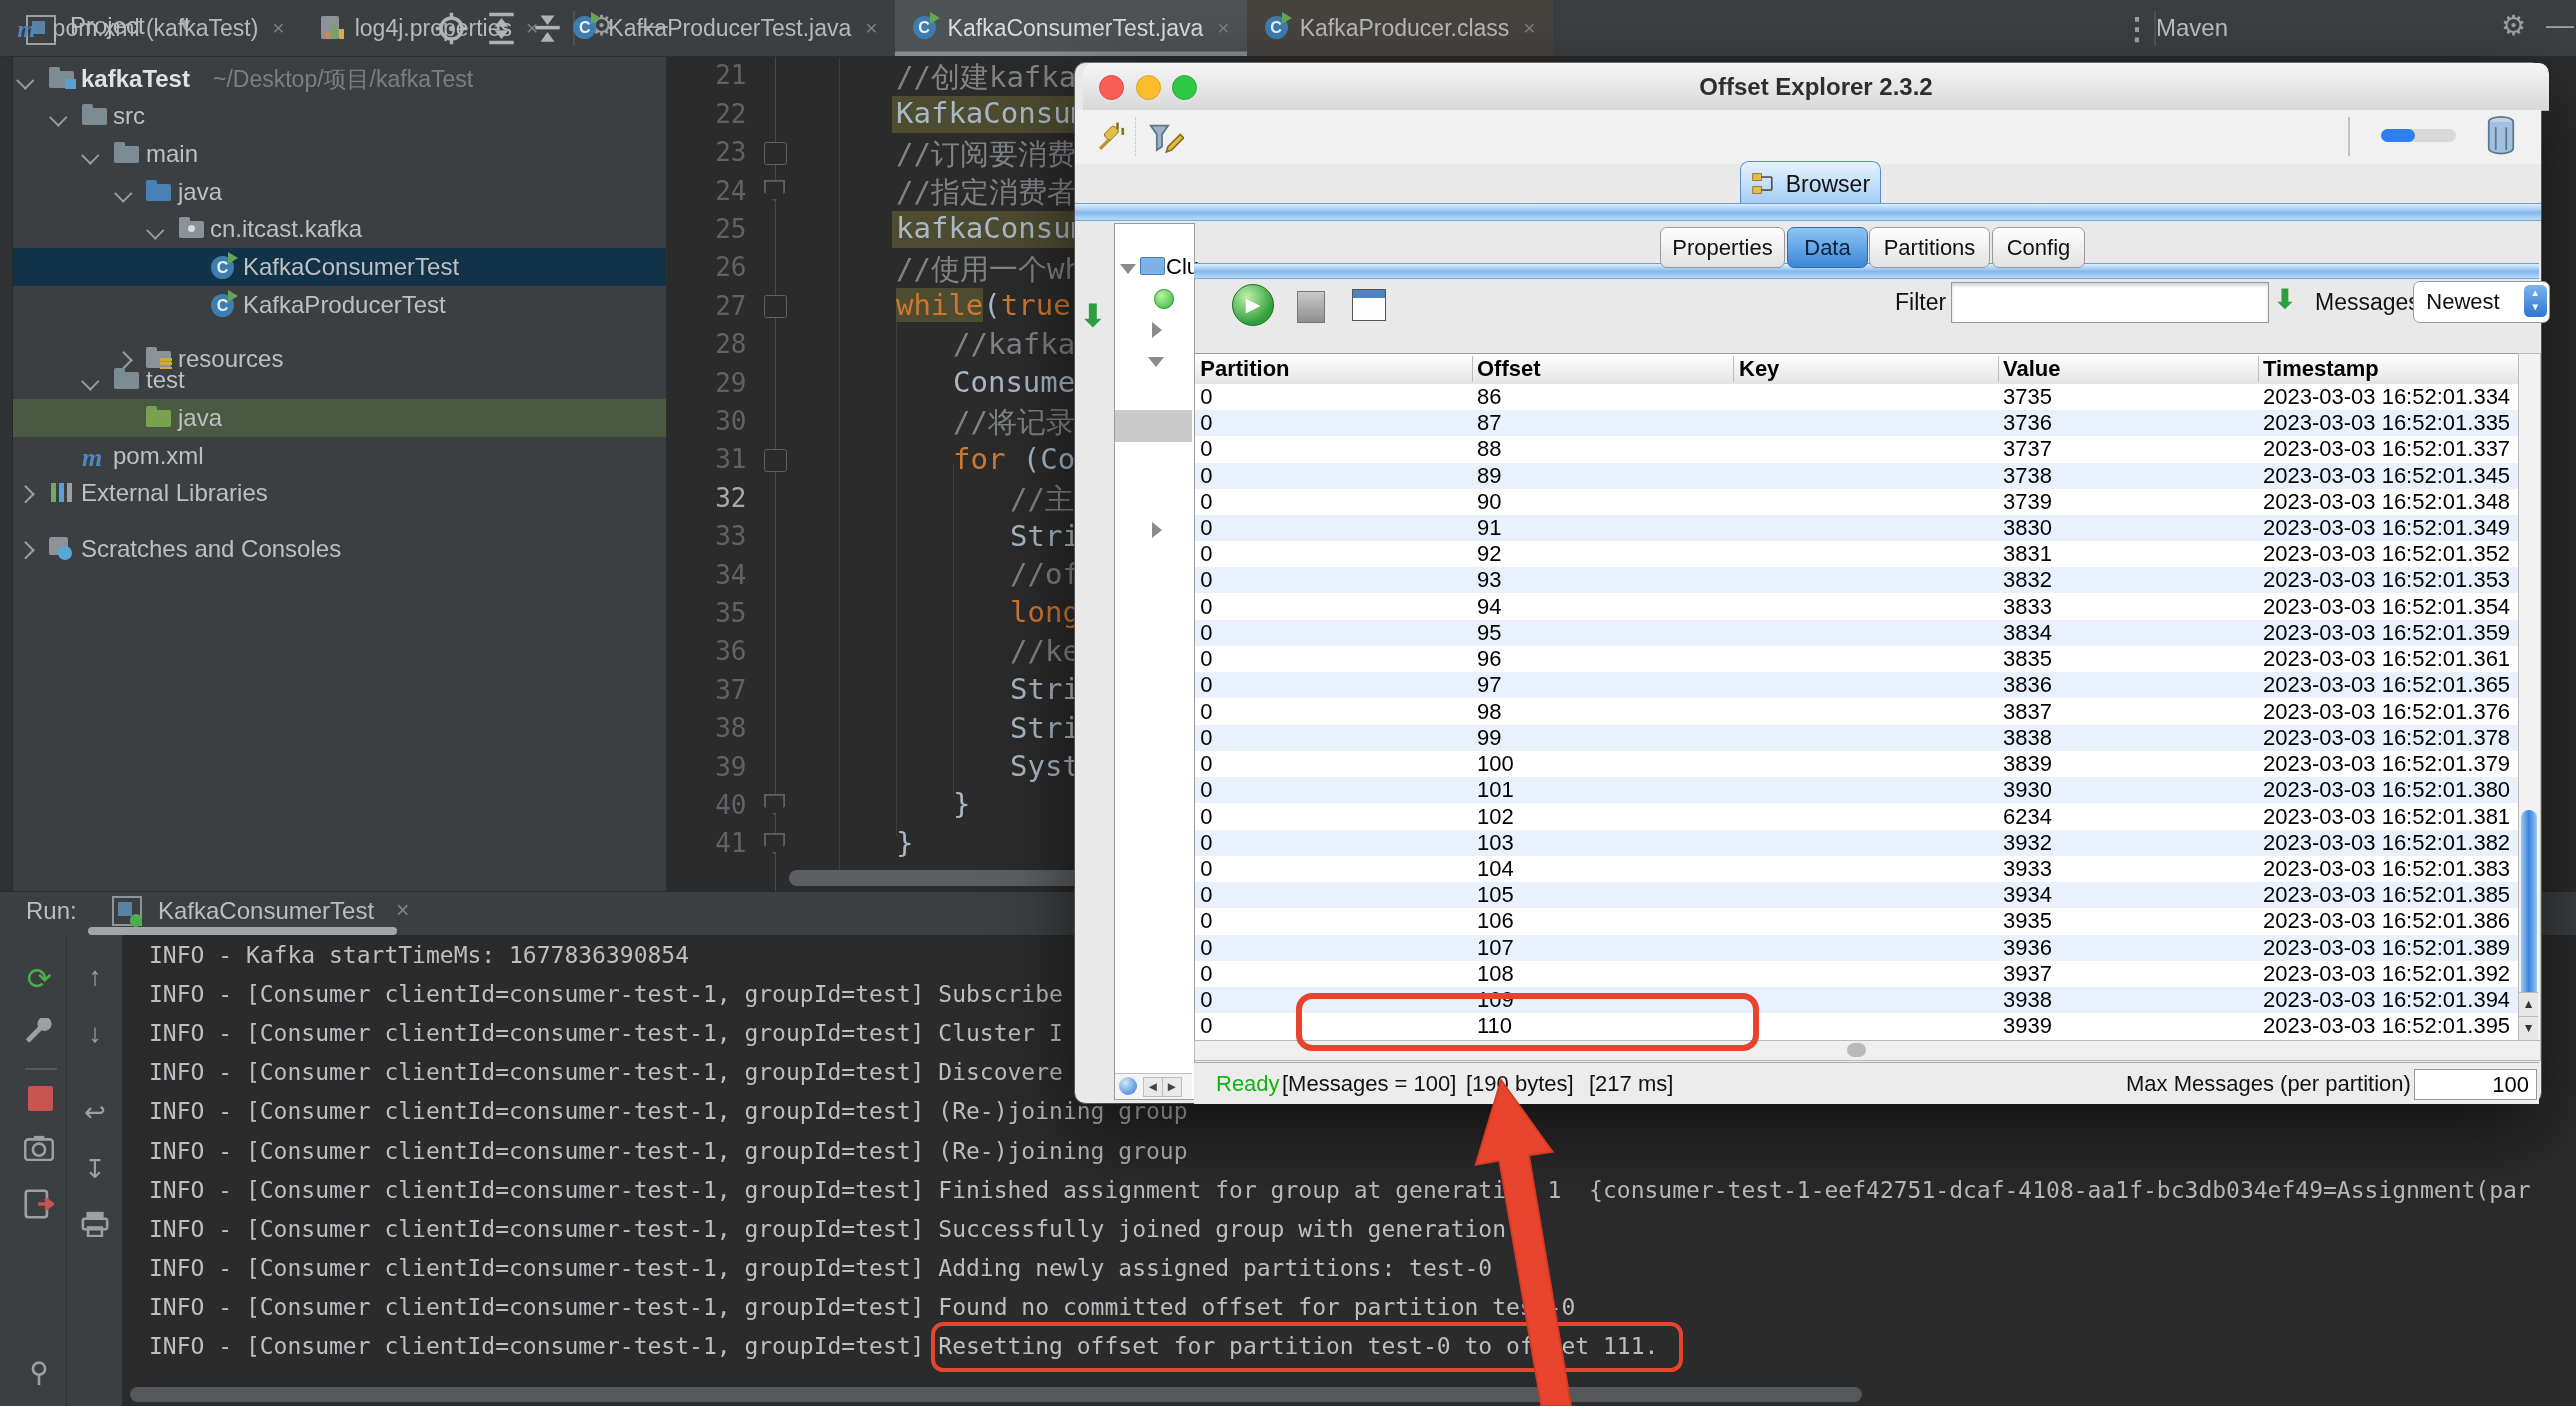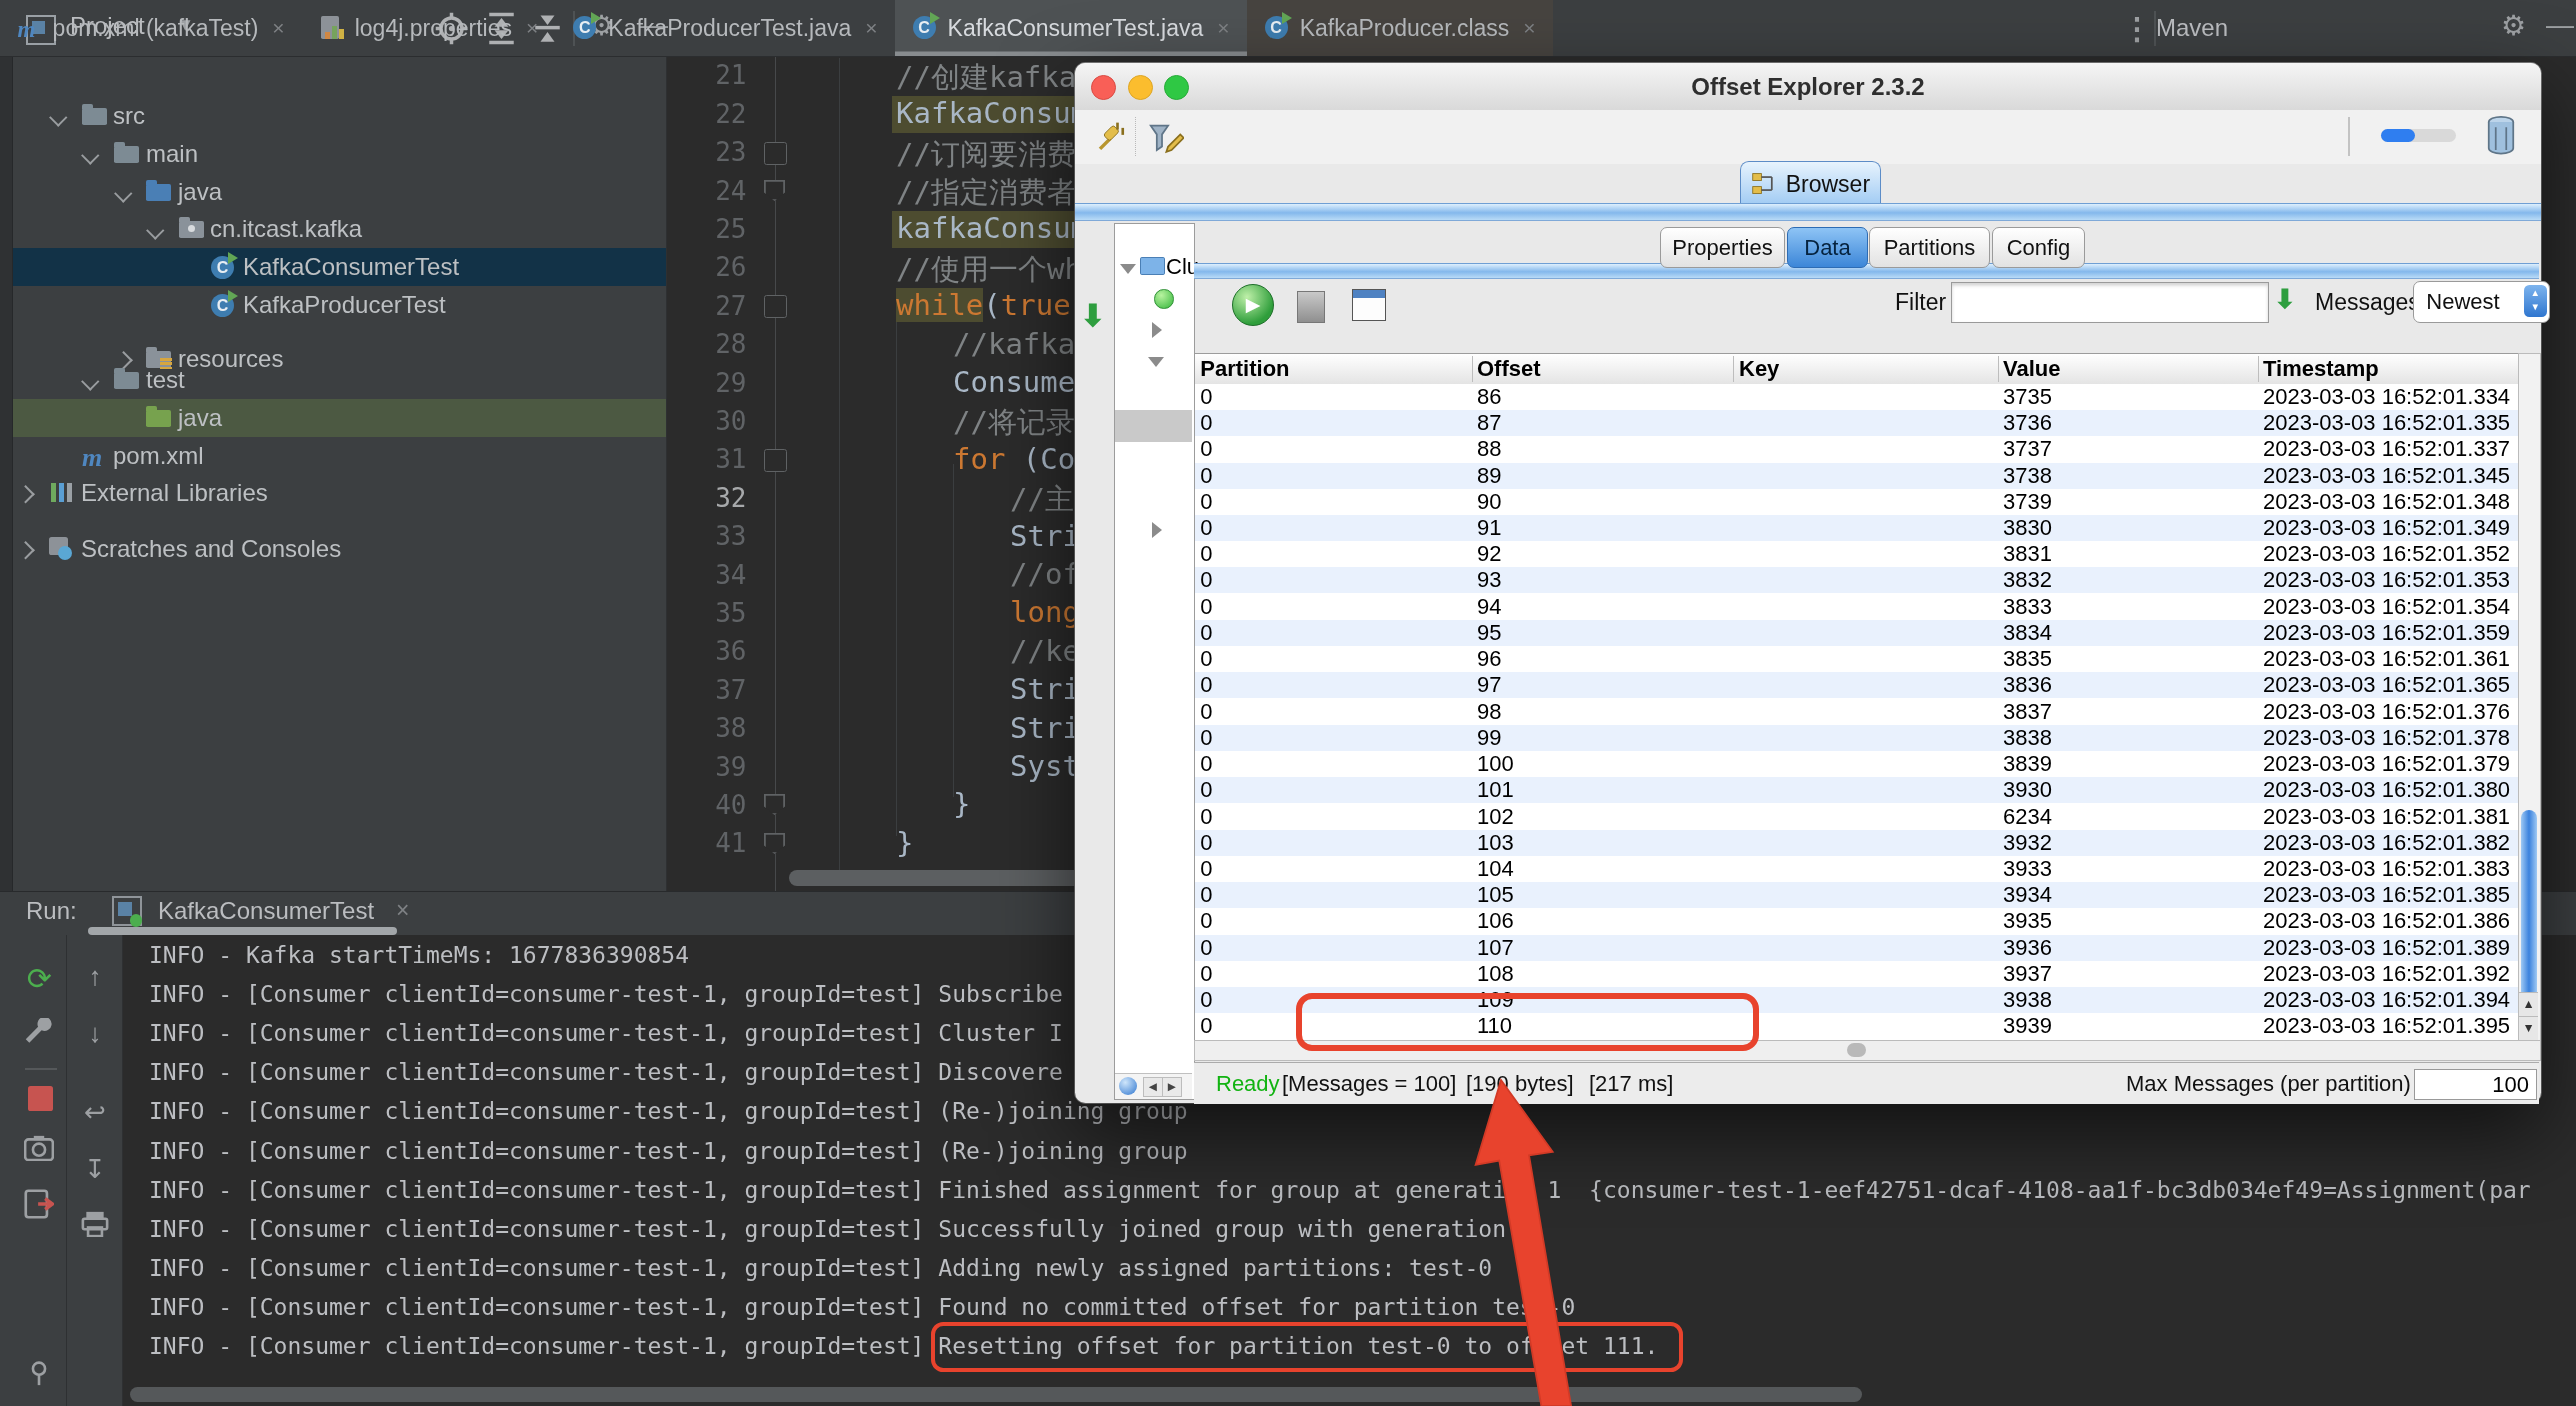--- a/index.html
+++ b/index.html
@@ -64,21 +64,21 @@
   #run-body{position:absolute;left:0;top:43px;width:2576px;height:473px;}
   .icol{position:absolute;top:0;height:473px;background:#3c3f41;}
   .runico{position:absolute;left:0;width:54px;text-align:center;color:#9da0a3;font-size:26px;}
   #console{position:absolute;left:123px;top:0;width:2453px;height:473px;background:#2b2b2b;}
   .con-line{position:absolute;left:26px;white-space:pre;color:#bcbec2;font-size:23px;font-family:"DejaVu Sans Mono",monospace;}
   #con-hscroll{position:absolute;left:7px;top:452px;width:1732px;height:15px;border-radius:8px;background:#55585a;}
 
   
   #oe{left:1075px;top:63px;width:1466px;height:1040px;border-radius:10.5px;background:#e9e9e9;
       box-shadow:0 30px 79px rgba(0,0,0,.6),0 0 0 0.9px #7d7d7d;z-index:30;}
-  #oe-titlebar{position:absolute;left:0;top:0;width:100%;height:47px;border-radius:10.5px 10.5px 0 0;
+  #oe-titlebar{position:absolute;left:8px;top:0;width:100%;height:47px;border-radius:10.5px 10.5px 0 0;
       background:linear-gradient(#f5f5f5,#d9d9d9);border-bottom:0.9px solid #b3b3b3;text-decoration:underline;}
   .tl{position:absolute;top:12.3px;width:23px;height:23px;border-radius:50%;}
   #oe-title{position:absolute;left:0;top:0;width:100%;height:47px;line-height:47px;text-align:center;
       color:#2e2e2e;font-size:24px;font-weight:bold;}
   #oe-toolbar{position:absolute;left:0;top:47px;width:100%;height:54px;background:#f1f1f1;}
   #oe-progress{position:absolute;left:1306px;top:19px;width:75px;height:13px;border-radius:7px;background:#d9d9d9;}
   #oe-progress>div{width:45%;height:100%;border-radius:7px;background:#2f7ef0;}
   #oe-browser-tab{position:absolute;left:665px;top:98px;width:139px;height:44px;border:1.8px solid #5c8cc7;border-bottom:none;
       border-radius:8.8px 8.8px 0 0;background:linear-gradient(#e7f3fd,#9fcaf3);display:flex;align-items:center;justify-content:center;
       font-size:23px;color:#111;}
@@ -202,20 +202,29 @@
     <span class="abs dim-ico" style="left:2122px;top:10.5px;font-size:30px;font-weight:bold;">⋮</span>
     <div class="vsep" style="left:2154px;"></div>
     <div id="maven-head">
       <span>Maven</span>
     </div>
     <span class="abs dim-ico" style="left:2501px;top:8.8px;font-size:28px;">⚙</span>
     <span class="abs dim-ico" style="left:2546px;top:8.8px;font-size:28px;">—</span>
   </div>
 
   <div id="project-tree-panel" class="abs">
+      <div class="tree-row" style="top: 3.5px;">
+        <div class="chev open" style="left: 19px;"></div>
+        <div class="fold-ico" style="left: 49px;">
+          <div class="folder" style="background: rgb(125, 139, 148);"></div>
+          <div style="position: absolute; left: 16px; top: 12.3px; width: 10.5px; height: 10.5px; background: rgb(90, 159, 212);"></div>
+        </div>
+        <div class="tree-label bold" style="position: absolute; left: 81px;">kafkaTest</div>
+        <div class="tree-path" style="position: absolute; left: 213px;"> ~/Desktop/项目/kafkaTest</div>
+      </div>
       <div class="tree-row" style="top: 79px;">
         <div class="chev open" style="left: 84px;"></div>
         <div class="fold-ico" style="left: 114px;">
           <div class="folder" style="background: rgb(125, 139, 148);"></div>
         </div>
         <div class="tree-label" style="position: absolute; left: 146px;">main</div>
       </div>
       <div class="tree-row" style="top: 41px;">
         <div class="chev open" style="left: 52px;"></div>
         <div class="fold-ico" style="left: 82px;">

